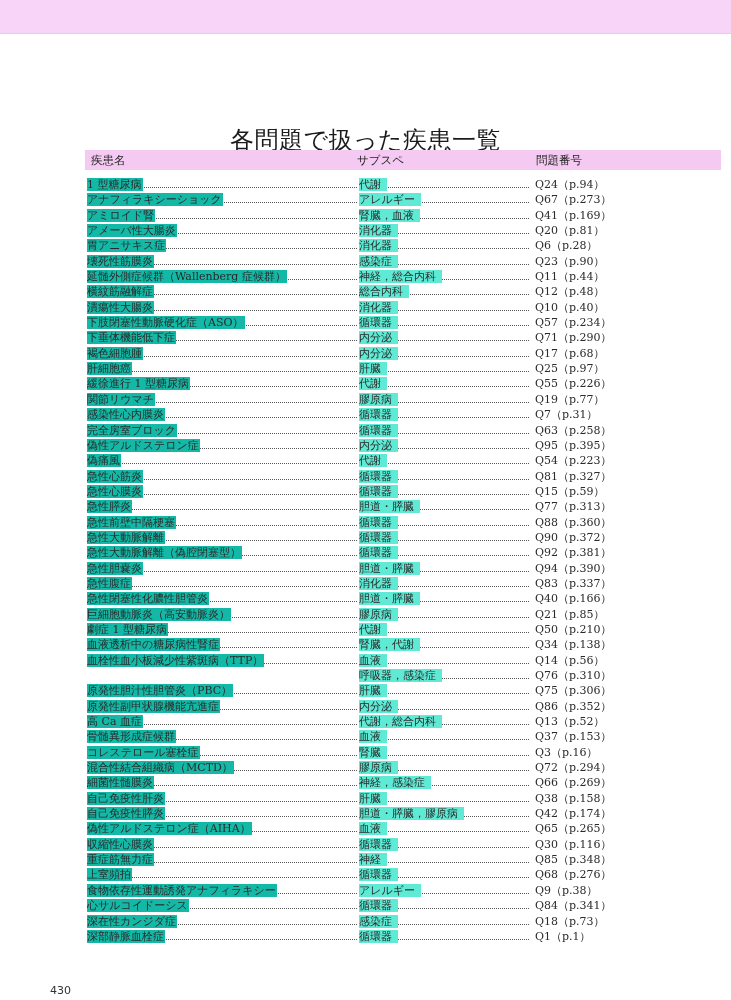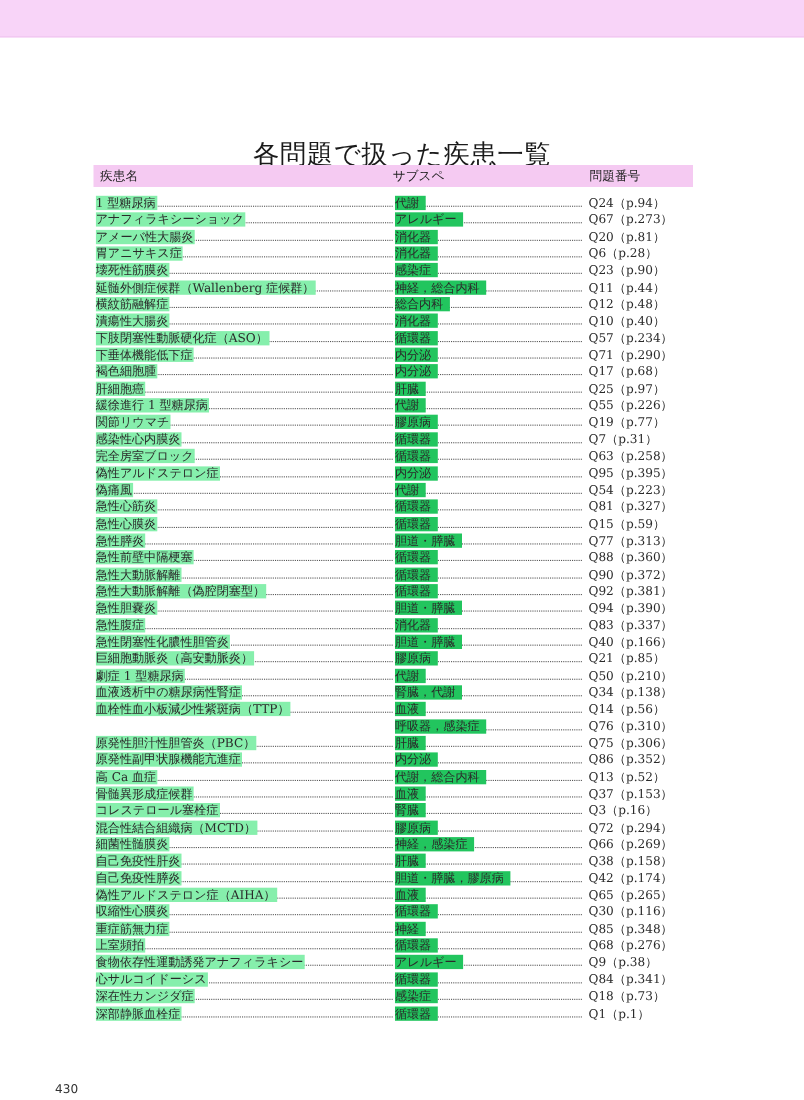--- a/index.html
+++ b/index.html
@@ -10,48 +10,48 @@
   .top-band {
     position:absolute; left:0; top:0; width:731px; height:33px;
     background:#f8d4f8; border-bottom:1px solid #f0c4f0;
   }
   .page-title {
     position:absolute; left:0; top:88px; width:731px; text-align:center;
     font-family:"DejaVu Sans","Liberation Sans",sans-serif;
     font-size:24px; font-weight:normal; color:#1a1a1a; letter-spacing:0.5px;margin-top:36px;
   }
   .table-header {
-    position:absolute; left:85px; top:150px; width:545px; height:20px;
+    position:absolute; left:85px; top:150px; width:636px; height:20px;
     background:#f5caf2;
     font-family:Liberation Serif, serif;
     font-size:11.5px; color:#222;
   }
   .table-header span { position:absolute; top:3px; }
   .th-name { left:6px; }
   .th-sub { left:272px; }
   .th-q { left:451px; }
   .rows {
     position:absolute; left:87px; top:177px; width:560px;
   }
   .row {
     position:relative; height:15.35px; font-size:11px; line-height:15px;
     white-space:nowrap; color:#2a2a2a;
   }
   .row .name {
     position:absolute; left:0; top:0; width:272px; overflow:hidden;
   }
-  .row .name .txt { background:#86efac; padding-right:1px; position:relative; z-index:1; }
+  .row .name .txt { background:#14b8a6; padding-right:1px; position:relative; z-index:1; }
   .row .name::after, .row .sub::after {
     content:""; position:absolute; left:0; right:2px; bottom:4px;
     border-bottom:1.3px dotted #555;
   }
   .row .sub {
     position:absolute; left:272px; top:0; width:172px; overflow:hidden;
   }
-  .row .sub .txt { background:#22c55e; padding-right:6px; position:relative; z-index:1; }
+  .row .sub .txt { background:#5eead4; padding-right:6px; position:relative; z-index:1; }
   .row .q {
     position:absolute; left:448px; top:0;
   }
   .page-number {
     position:absolute; left:50px; top:984px;
     font-family:"DejaVu Sans","Liberation Sans",sans-serif;
     font-size:11px; color:#333;
   }
 </style>
 </head>
@@ -72,20 +72,25 @@
       <div class="name"><span class="txt">1 型糖尿病</span></div>
       <div class="sub"><span class="txt">代謝</span></div>
       <div class="q">Q24（p.94）</div>
     </div>
     <div class="row">
       <div class="name"><span class="txt">アナフィラキシーショック</span></div>
       <div class="sub"><span class="txt">アレルギー</span></div>
       <div class="q">Q67（p.273）</div>
     </div>
     <div class="row">
+      <div class="name"><span class="txt">アミロイド腎</span></div>
+      <div class="sub"><span class="txt">腎臓，血液</span></div>
+      <div class="q">Q41（p.169）</div>
+    </div>
+    <div class="row">
       <div class="name"><span class="txt">アメーバ性大腸炎</span></div>
       <div class="sub"><span class="txt">消化器</span></div>
       <div class="q">Q20（p.81）</div>
     </div>
     <div class="row">
       <div class="name"><span class="txt">胃アニサキス症</span></div>
       <div class="sub"><span class="txt">消化器</span></div>
       <div class="q">Q6（p.28）</div>
     </div>
     <div class="row">

